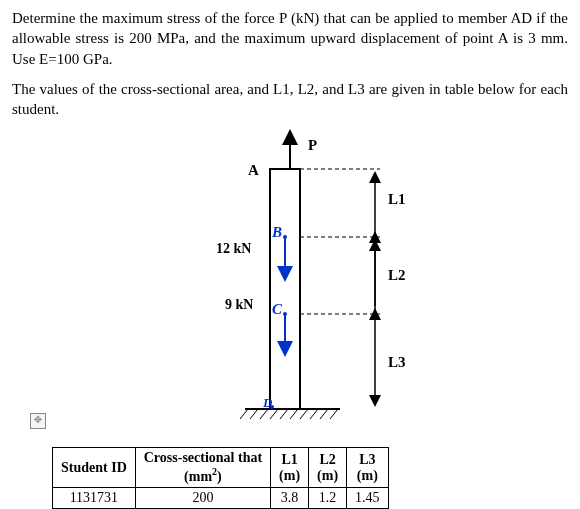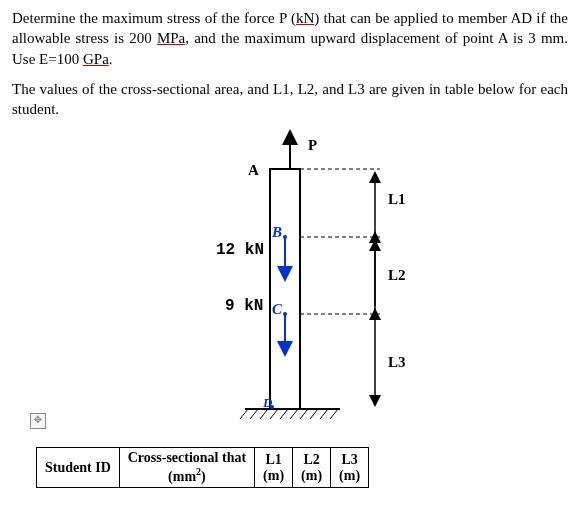--- a/index.html
+++ b/index.html
@@ -6,28 +6,28 @@
     font-family: "Times New Roman", Times, serif;
     font-size: 15px;
     color: #000;
     margin: 0;
     padding: 8px 12px;
     width: 580px;
     box-sizing: border-box;
     background: #fff;
   }
   .para { text-align: justify; margin-bottom: 10px; line-height: 1.35; }
-  .underline-red { text-decoration: underline; text-decoration-color: #c00; }
+  .underline-red { text-decoration-color: #c00; }
   .diagram-wrap { position: relative; width: 320px; height: 310px; margin: 0 auto 8px auto; }
   svg { display: block; }
   .lbl { position: absolute; font-family: "Times New Roman", serif; font-size: 15px; font-weight: bold; }
   .lblB { color: #0033cc; font-style: italic; }
-  .force { position: absolute; font-size: 16px; font-weight: bold; font-family: Liberation Mono, monospace; }
+  .force { position: absolute; font-size: 14px; font-weight: bold; }
   .table-icon { position: absolute; left: 30px; bottom: 80px; width: 14px; height: 14px; border: 1px solid #888; font-size: 10px; text-align: center; line-height: 12px; color: #888; background: #f5f5f5; }
-  table.data { border-collapse: collapse; margin-left: 24px; }
+  table.data { border-collapse: collapse; margin-left: 40px; }
   table.data th, table.data td { border: 1px solid #000; padding: 2px 8px; text-align: center; font-size: 14px; }
   table.data th { font-weight: bold; }
   sup { font-size: 10px; }
 </style>
 </head>
 <body>
 
 <div class="para">
   <span>Determine the maximum stress of the force P (</span><span class="underline-red">kN</span><span>) that can be applied to member AD if the allowable stress is 200 </span><span class="underline-red">MPa</span><span>, and the maximum upward displacement of point A is 3 mm. Use E=100 </span><span class="underline-red">GPa</span><span>.</span>
 </div>
@@ -116,14 +116,21 @@
     </th>
     <th>
       <div>L2</div>
       <div>(m)</div>
     </th>
     <th>
       <div>L3</div>
       <div>(m)</div>
     </th>
   </tr>
+  <tr>
+    <td>1131731</td>
+    <td>200</td>
+    <td>3.8</td>
+    <td>1.2</td>
+    <td>1.45</td>
+  </tr>
 </tbody>
   </table>
 
 </body></html>

